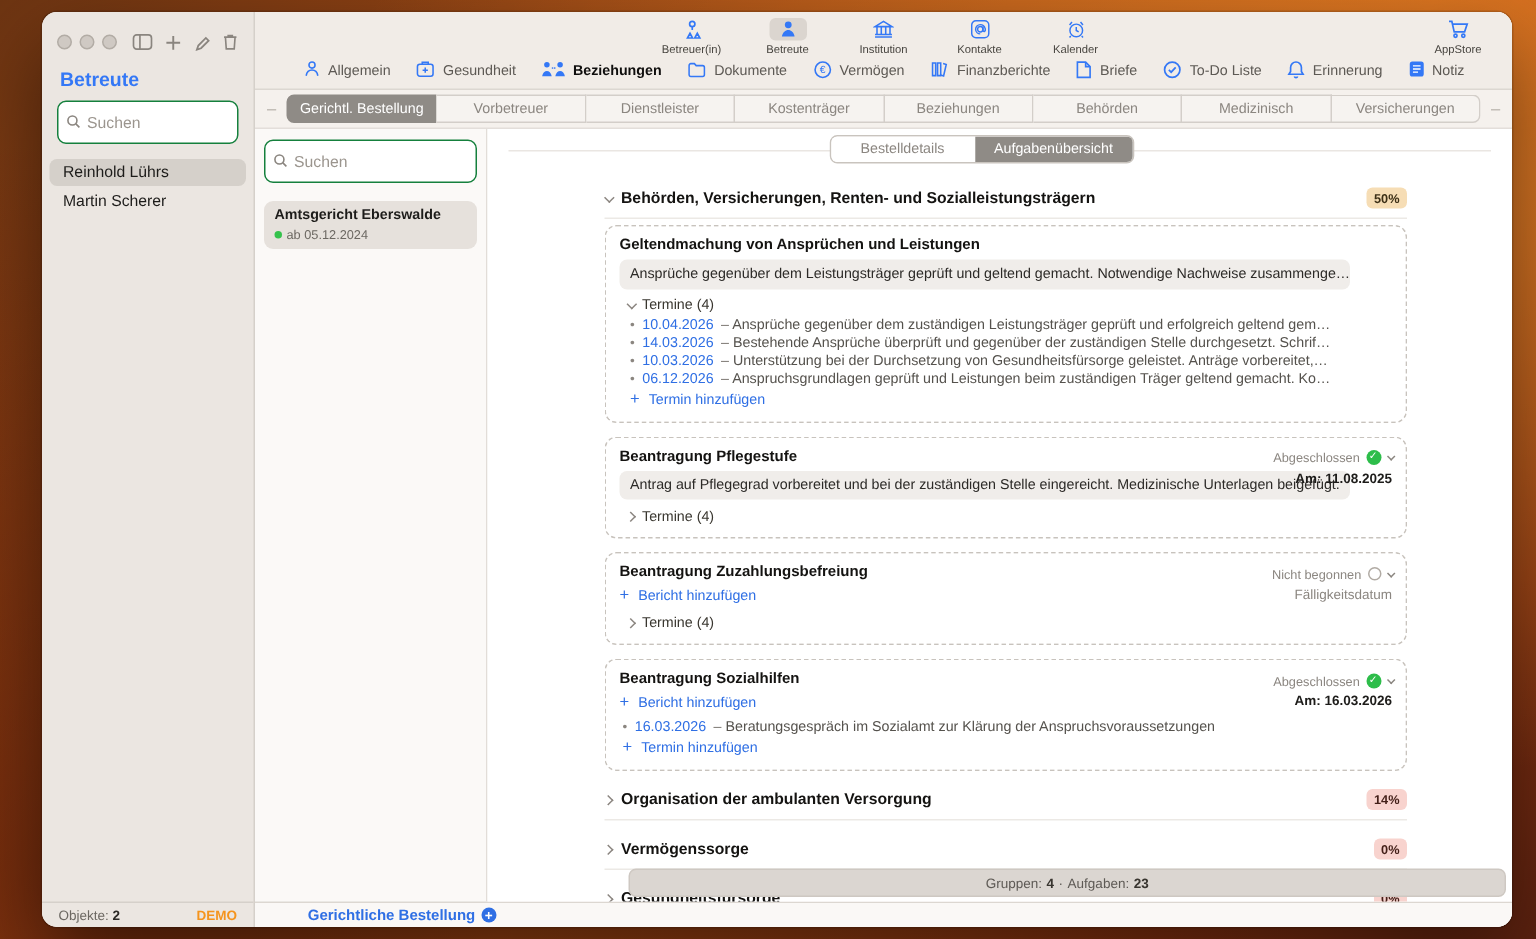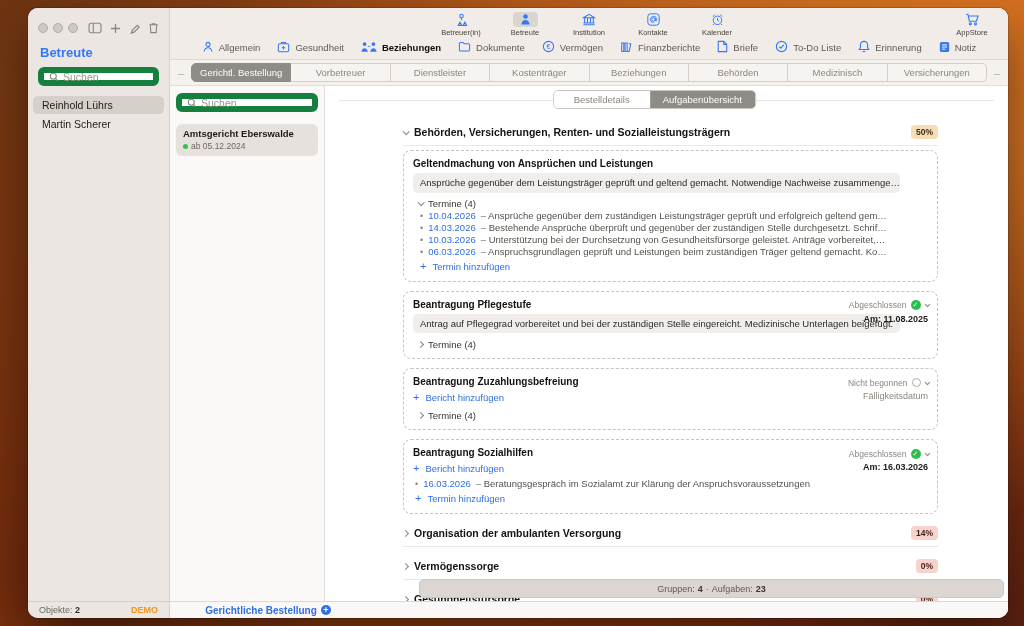--- a/index.html
+++ b/index.html
@@ -17,21 +17,21 @@
     border-radius:10px; overflow:hidden; display:flex; background:#fff;
     box-shadow: 0 22px 55px rgba(0,0,0,.5), 0 0 0 1px rgba(0,0,0,.15);
   }
   
   .sidebar { width:142px; flex-shrink:0; background:#ebe6e1; border-right:1px solid #d5d0ca; display:flex; flex-direction:column; }
   .sb-chrome { height:24px; margin-top:8px; display:flex; align-items:center; padding:0 10px; gap:5px; }
   .tl { width:10px; height:10px; border-radius:50%; background:#cfc9c3; border:1px solid #b2aca5; }
   .sb-tools { margin-left:auto; display:flex; gap:8px; align-items:center; }
   .sb-tools svg { display:block; }
   .sb-title { color:#3478f6; font-weight:bold; font-size:13px; padding:5px 12px 7px; }
-  .searchbox { height:19px; background:#fff; border:6px solid #15803d; border-radius:6px; display:flex; align-items:center; padding:0 5px; gap:4px; }
+  .searchbox { height:29px; background:#fff; border:1px solid #15803d; border-radius:6px; display:flex; align-items:center; padding:0 5px; gap:4px; }
   .searchbox input { border:none; outline:none; background:transparent; width:100%; font-family:"Liberation Sans",sans-serif; font-size:10.5px; color:#333; }
   .searchbox input::placeholder { color:#9b958e; }
   .sb-search { margin:0 10px 10px; }
   .sb-list { flex:1; padding:0 5px; }
   .sb-item { height:18px; line-height:18px; padding:0 9px; font-size:10.5px; color:#1d1c1a; border-radius:5px; margin-bottom:1px; }
   .sb-item.selected { background:#d5d0ca; }
   .sb-footer { height:17px; border-top:1px solid #d5d0ca; display:flex; align-items:center; justify-content:space-between; padding:0 11px; font-size:9px; color:#6c6862; }
   .sb-footer b { color:#2c2a27; }
   .demo { color:#f5941d; font-weight:bold; }
   
@@ -371,21 +371,21 @@
               </div>
               <div class="appt">
                 <span class="appt-date">14.03.2026</span>
                 <span class="appt-text">Bestehende Ansprüche überprüft und gegenüber der zuständigen Stelle durchgesetzt. Schrif…</span>
               </div>
               <div class="appt">
                 <span class="appt-date">10.03.2026</span>
                 <span class="appt-text">Unterstützung bei der Durchsetzung von Gesundheitsfürsorge geleistet. Anträge vorbereitet,…</span>
               </div>
               <div class="appt">
-                <span class="appt-date">06.03.2026</span>
+                <span class="appt-date">06.12.2026</span>
                 <span class="appt-text">Anspruchsgrundlagen geprüft und Leistungen beim zuständigen Träger geltend gemacht. Ko…</span>
               </div>
               <div class="add-link">Termin hinzufügen</div>
             </div>
 
             <div class="card">
               <div class="card-title">Beantragung Pflegestufe</div>
               <div class="desc-pill">Antrag auf Pflegegrad vorbereitet und bei der zuständigen Stelle eingereicht. Medizinische Unterlagen beigefügt.</div>
               <div class="status-block">
                 <div class="status-line">

